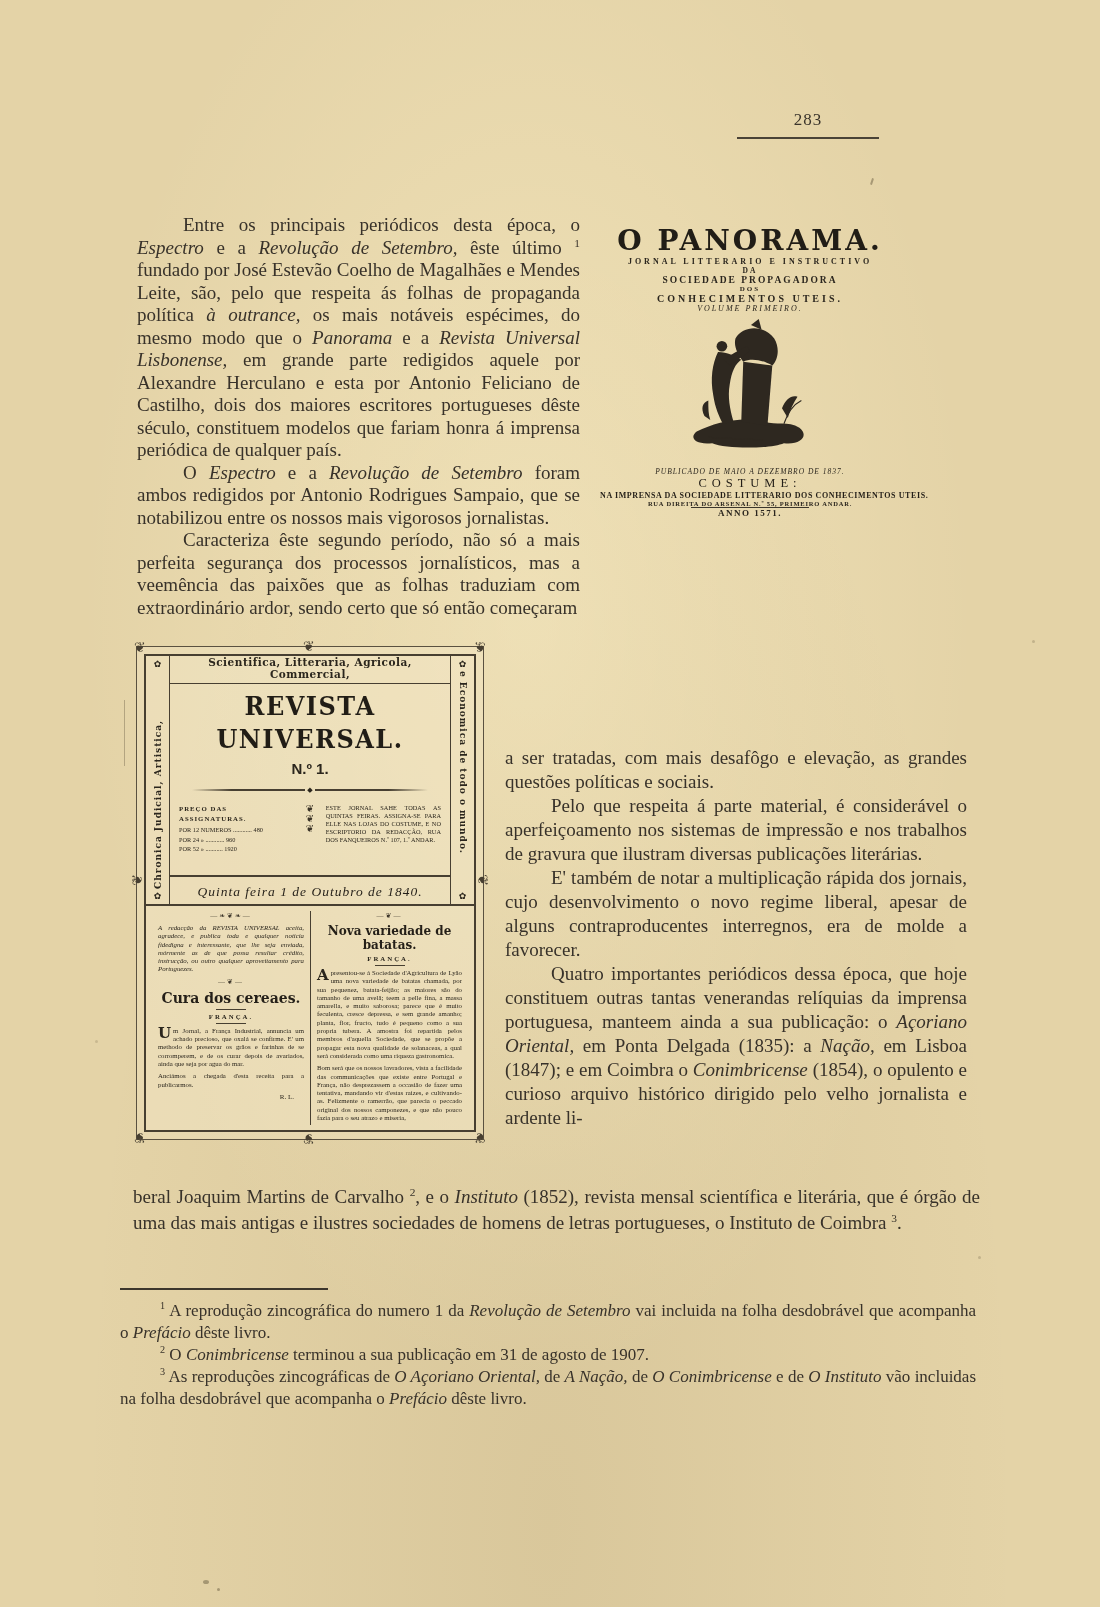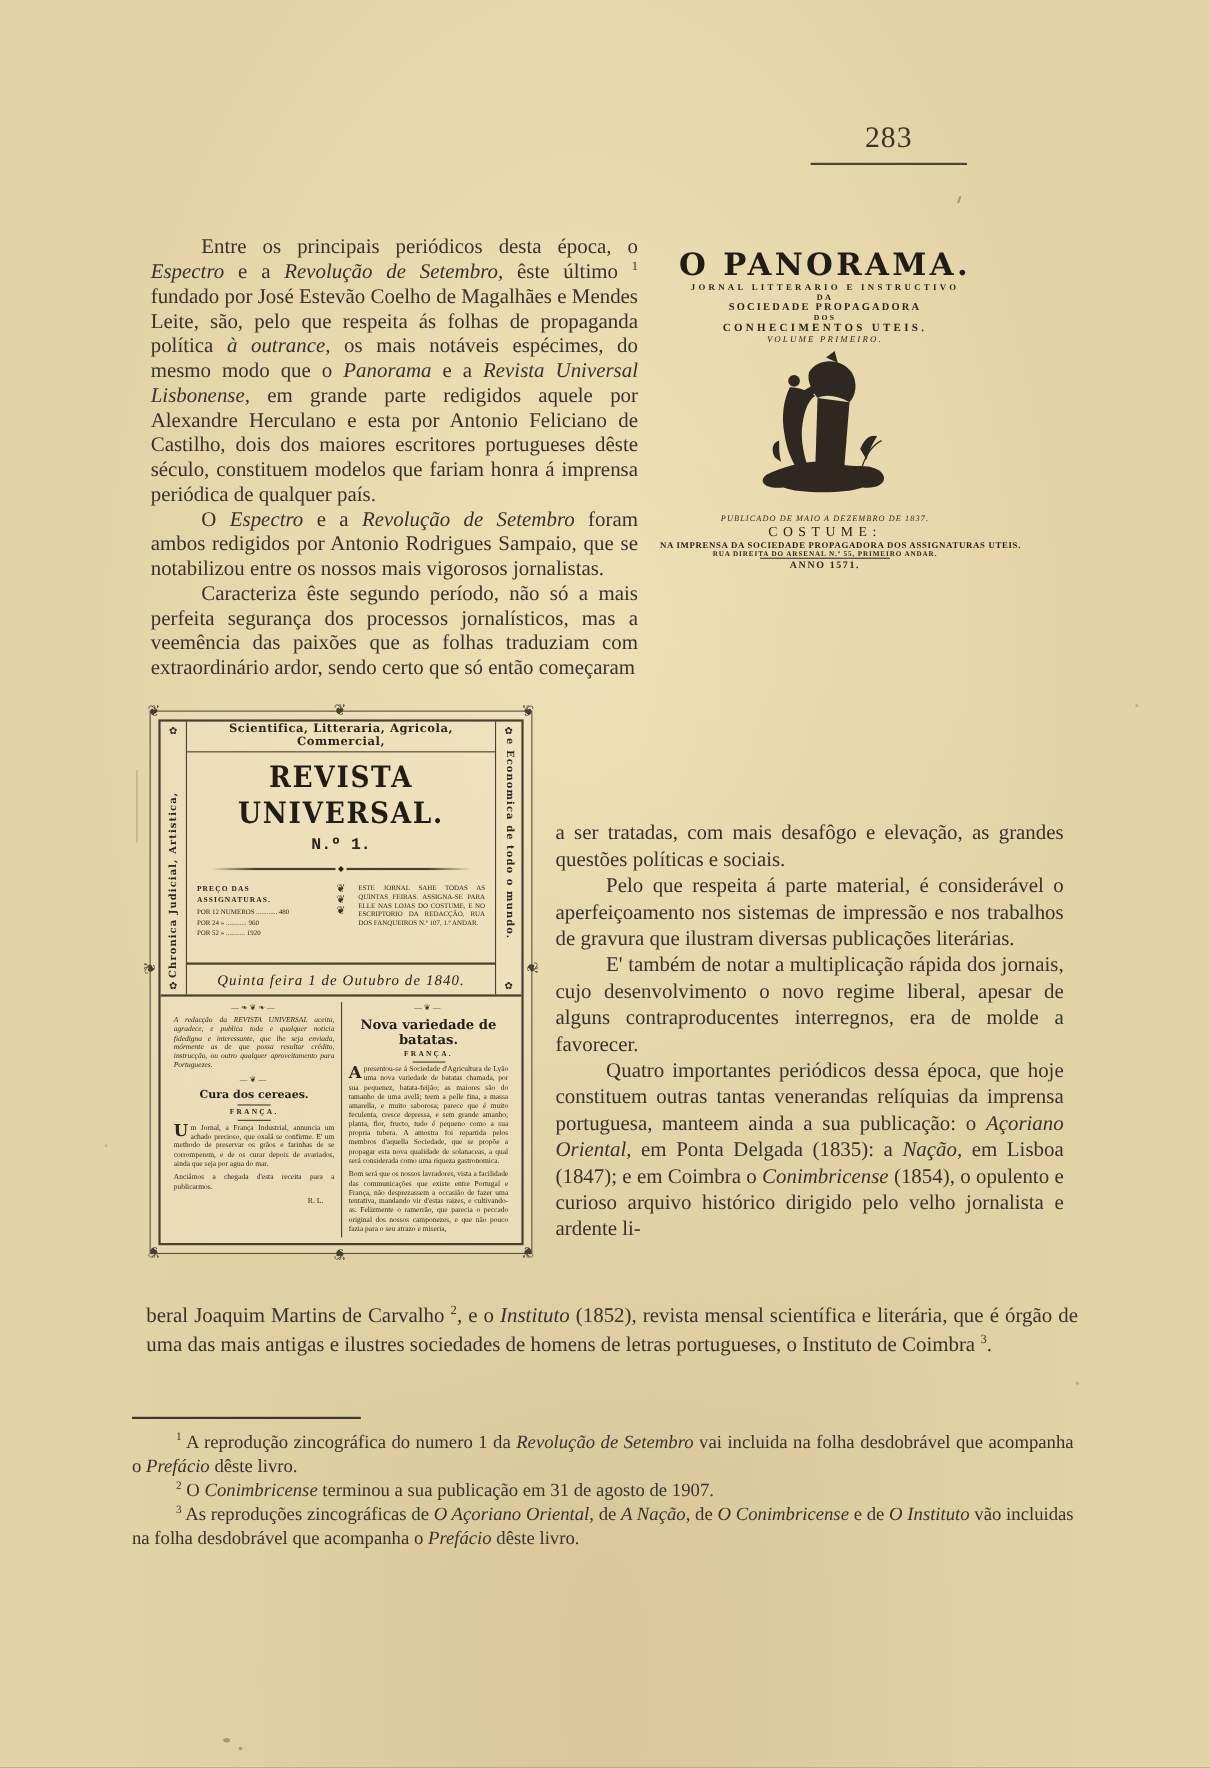--- a/index.html
+++ b/index.html
@@ -20,21 +20,21 @@
   .leftcol p{margin:0;line-height:22.5px;}
   .rightcol{position:absolute;left:505px;top:746px;width:462px;}
   .rightcol p{margin:0;line-height:24px;}
   .ind{text-indent:46px;}
   .fullcont{position:absolute;left:133px;top:1184px;width:847px;line-height:26px;}
   .it{font-style:italic;}
   sup{font-size:.6em;line-height:0;vertical-align:super;}
   
   .pageno{
     position:absolute;left:737px;top:110px;width:142px;text-align:center;
-    font-size:27px;letter-spacing:1px;color:#3a342b;
+    font-size:17px;letter-spacing:1px;color:#3a342b;
     border-bottom:2px solid #4a4337;padding-bottom:7px;
   }
   
   .fn-rule{position:absolute;left:120px;top:1288px;width:208px;height:2px;background:#3c362c;}
   .footnotes{position:absolute;left:120px;top:1300px;width:856px;font-size:17px;}
   .footnotes p{margin:0;text-indent:40px;text-align:justify;line-height:22px;}
   
   .panorama{position:absolute;left:600px;top:224px;width:300px;text-align:center;color:#2b261e;}
   .panorama > div{margin:0 auto;}
   .pan-title{font-family:"DejaVu Serif",serif;font-weight:bold;font-size:28px;letter-spacing:3px;color:#211d16;margin-bottom:12px;}
@@ -62,40 +62,40 @@
   .masthead{display:flex;border-bottom:2px solid #473f31;height:250px;box-sizing:border-box;}
   .band{width:24px;display:flex;flex-direction:column;align-items:center;justify-content:space-between;padding:3px 0;box-sizing:border-box;}
   .band-left{border-right:1px solid #473f31;}
   .band-right{border-left:1px solid #473f31;}
   .vtext{writing-mode:vertical-rl;font-family:"DejaVu Serif",serif;font-weight:bold;font-size:9px;letter-spacing:1px;flex:1;display:flex;align-items:center;margin:2px 0;}
   .band-left .vtext{transform:rotate(180deg);}
   .rosette{font-size:9px;}
   .mast-center{flex:1;display:flex;flex-direction:column;min-width:0;}
   .topband{border-bottom:1px solid #473f31;font-family:"DejaVu Serif",serif;font-weight:bold;font-size:10.5px;text-align:center;padding:0 0 3px;letter-spacing:.5px;}
   .rev-title{font-family:"DejaVu Serif",serif;font-weight:bold;font-size:24px;letter-spacing:1.5px;text-align:center;margin-top:9px;color:#211d16;transform:scaleY(1.12);}
-  .rev-issue{font-family:Liberation Mono, monospace;font-weight:bold;font-size:15px;text-align:center;margin-top:9px;}
+  .rev-issue{font-family:Liberation Sans, sans-serif;font-weight:bold;font-size:15px;text-align:center;margin-top:9px;}
   .taper{display:flex;align-items:center;margin:9px 22px 0;}
   .taper .tline{flex:1;height:2px;background:linear-gradient(90deg,rgba(71,63,49,0) 0%,#473f31 35%,#473f31 100%);}
   .taper .tline:last-child{background:linear-gradient(270deg,rgba(71,63,49,0) 0%,#473f31 35%,#473f31 100%);}
   .taper .diamond{font-size:7px;padding:0 2px;}
   .pricerow{display:flex;margin-top:10px;padding:0 9px;align-items:flex-start;}
   .pricebox{width:44%;font-size:6.3px;line-height:9.5px;}
   .price-h{font-weight:bold;font-size:6.8px;letter-spacing:1px;margin-bottom:2px;}
   .fleuron{width:12%;text-align:center;font-size:10px;line-height:10px;color:#3a3327;}
   .noticebox{width:44%;font-size:6.3px;line-height:8px;text-align:justify;}
   .dateband{margin-top:auto;border-top:2px solid #473f31;padding:5px 0 4px;text-align:center;}
   .script{font-style:italic;font-size:13.5px;letter-spacing:1px;color:#241f18;}
   .rev-body{display:flex;flex:1;padding:5px 6px;overflow:hidden;}
   .rcol{width:50%;padding:0 6px;box-sizing:border-box;}
   .rcol-right{border-left:1px solid #473f31;}
   .mini-orn{text-align:center;font-size:7px;letter-spacing:2px;margin:1px 0 4px;color:#3a3327;}
   .tiny{font-size:6.8px;line-height:8.3px;text-align:justify;margin:0 0 4px;}
   .ital{font-style:italic;}
   .gothic{font-family:"DejaVu Serif",serif;font-weight:bold;}
-  .head{font-size:10px;text-align:center;margin:4px 0 2px;color:#241f18;}
+  .head{font-size:14px;text-align:center;margin:4px 0 2px;color:#241f18;}
   .head.big{font-size:12px;}
   .country{font-size:6.8px;font-weight:bold;letter-spacing:2px;text-align:center;margin:3px 0 2px;}
   .mini-rule{width:30px;border-top:1px solid #473f31;margin:3px auto;}
   .drop::first-letter{font-family:"DejaVu Serif",serif;font-weight:bold;font-size:15px;float:left;line-height:11px;padding:1px 2px 0 0;}
   .sig{text-align:right;font-size:7px;padding-right:10px;margin-top:2px;}
   
   .speck{position:absolute;background:#5d5138;border-radius:50%;opacity:.45;}
   .crease{position:absolute;left:124px;top:700px;width:1px;height:66px;background:#6a5d44;opacity:.4;}
 </style>
 </head>
@@ -132,21 +132,21 @@
         <path d="M98 94 C102 84 108 80 114 82 C110 88 106 96 104 104 Z"></path>
         <path d="M18 102 C14 94 16 88 22 86 C22 94 22 100 24 106 Z"></path>
       </g>
       <g stroke="#2e2820" fill="none" stroke-width="1.2">
         <path d="M100 110 C104 98 110 90 118 86"></path>
         <path d="M22 124 L104 128" stroke-width="0.6" opacity="0.6"></path>
       </g>
     </svg>
     <div class="pan-cap">PUBLICADO DE MAIO A DEZEMBRO DE 1837.</div>
     <div class="pan-lisboa">COSTUME:</div>
-    <div class="pan-imp">NA IMPRENSA DA SOCIEDADE PROPAGADORA DOS ASSIGNATURAS UTEIS.</div>
+    <div class="pan-imp">NA IMPRENSA DA SOCIEDADE LITTERARIO DOS CONHECIMENTOS UTEIS.</div>
     <div class="pan-addr">RUA DIREITA DO ARSENAL N.º 55, PRIMEIRO ANDAR.</div>
     <div class="pan-rule"></div>
     <div class="pan-anno">ANNO 1571.</div>
   </section>
 
   <section class="repro">
     <span class="orn-c" style="left:-3px;top:-6px;">❦</span>
     <span class="orn-c" style="right:-3px;top:-6px;transform:scaleX(-1);">❦</span>
     <span class="orn-c" style="left:-3px;bottom:-5px;transform:scaleY(-1);">❦</span>
     <span class="orn-c" style="right:-3px;bottom:-5px;transform:scale(-1);">❦</span>

